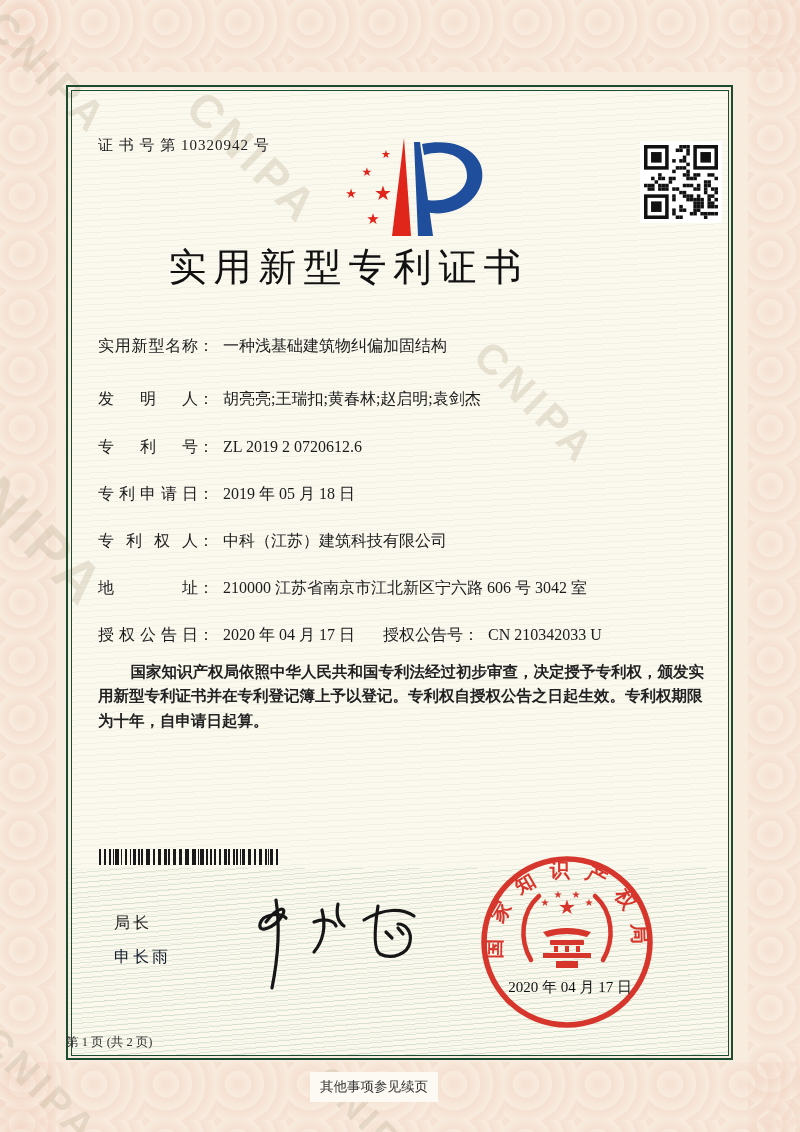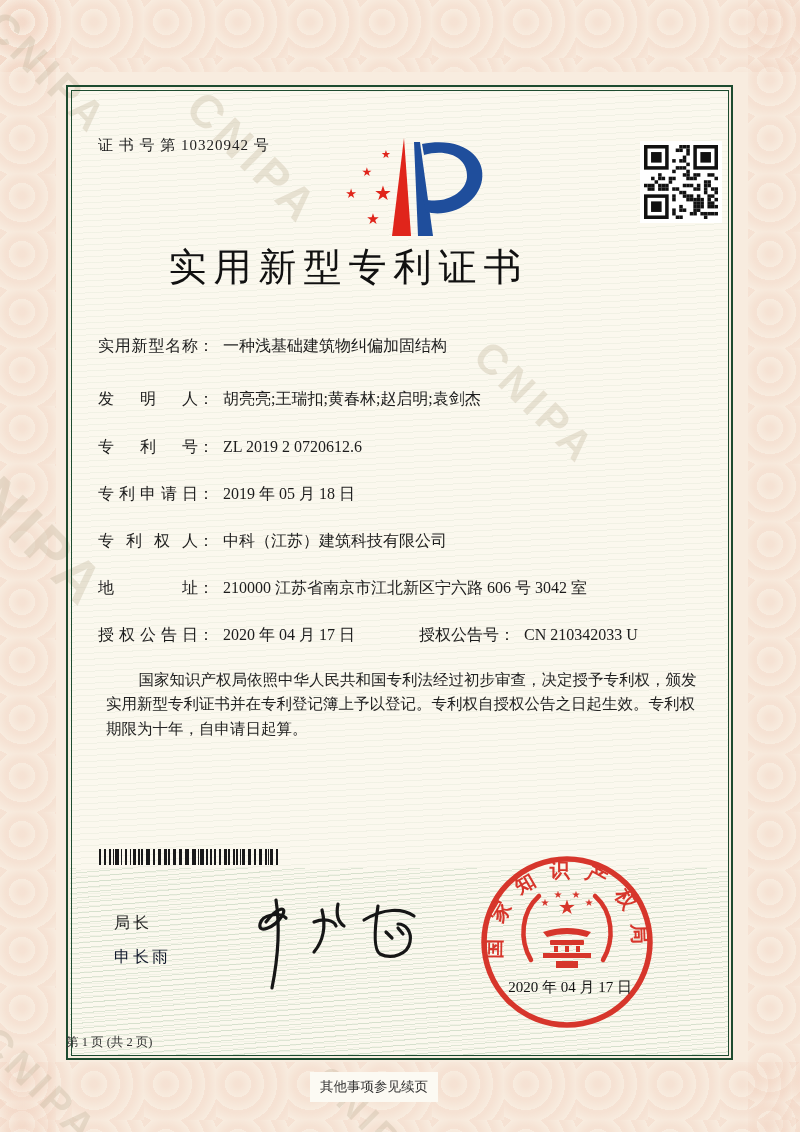--- a/index.html
+++ b/index.html
@@ -35,23 +35,23 @@
   .cert-no{position:absolute;left:98px;top:136px;font-size:15px;letter-spacing:1px;color:#222;text-align:center;}
   .logo{position:absolute;left:336px;top:132px;}
   .qr-box{position:absolute;left:640px;top:141px;width:82px;height:82px;background:#fff;
     display:flex;align-items:center;justify-content:center;}
   .title{position:absolute;left:66px;top:242px;width:558px;text-align:center;
     font-size:38px;font-weight:normal;letter-spacing:7px;text-indent:7px;color:#111;}
   .frow{position:absolute;left:98px;width:620px;font-size:16px;white-space:nowrap;text-decoration:underline;}
   .flabel{display:inline-block;width:100px;text-align:justify;text-align-last:justify;}
   .fcolon{display:inline-block;}
   .fvalue{display:inline-block;margin-left:9px;}
-  .fpair2{display:inline-block;margin-left:64px;}
+  .fpair2{display:inline-block;margin-left:28px;}
   .paras{position:absolute;left:98px;top:660px;width:612px;font-size:15.5px;line-height:1.57;color:#222;}
-  .paras p{margin:8px;text-indent:2.1em;}
+  .paras p{margin:0;text-indent:2.1em;font-weight:bold;}
   .barcode{position:absolute;left:99px;top:849px;}
   .signer-title{position:absolute;left:114px;top:913px;font-family:"Liberation Sans","DejaVu Sans",sans-serif;
     font-size:16px;letter-spacing:3px;color:#222;}
   .signer-name{position:absolute;left:114px;top:947px;font-family:"Liberation Sans","DejaVu Sans",sans-serif;
     font-size:16px;letter-spacing:3px;color:#0f172a;}
   .signature{position:absolute;left:236px;top:896px;z-index:4;}
   .seal{position:absolute;left:477px;top:852px;z-index:5;opacity:.93;}
   .seal-date{position:absolute;left:496px;top:978px;width:148px;text-align:center;
     font-size:15px;color:#111;z-index:6;white-space:nowrap;}
   .page-info{position:absolute;left:66px;top:1034px;width:640px;text-align:left;font-size:12.5px;color:#333;}

